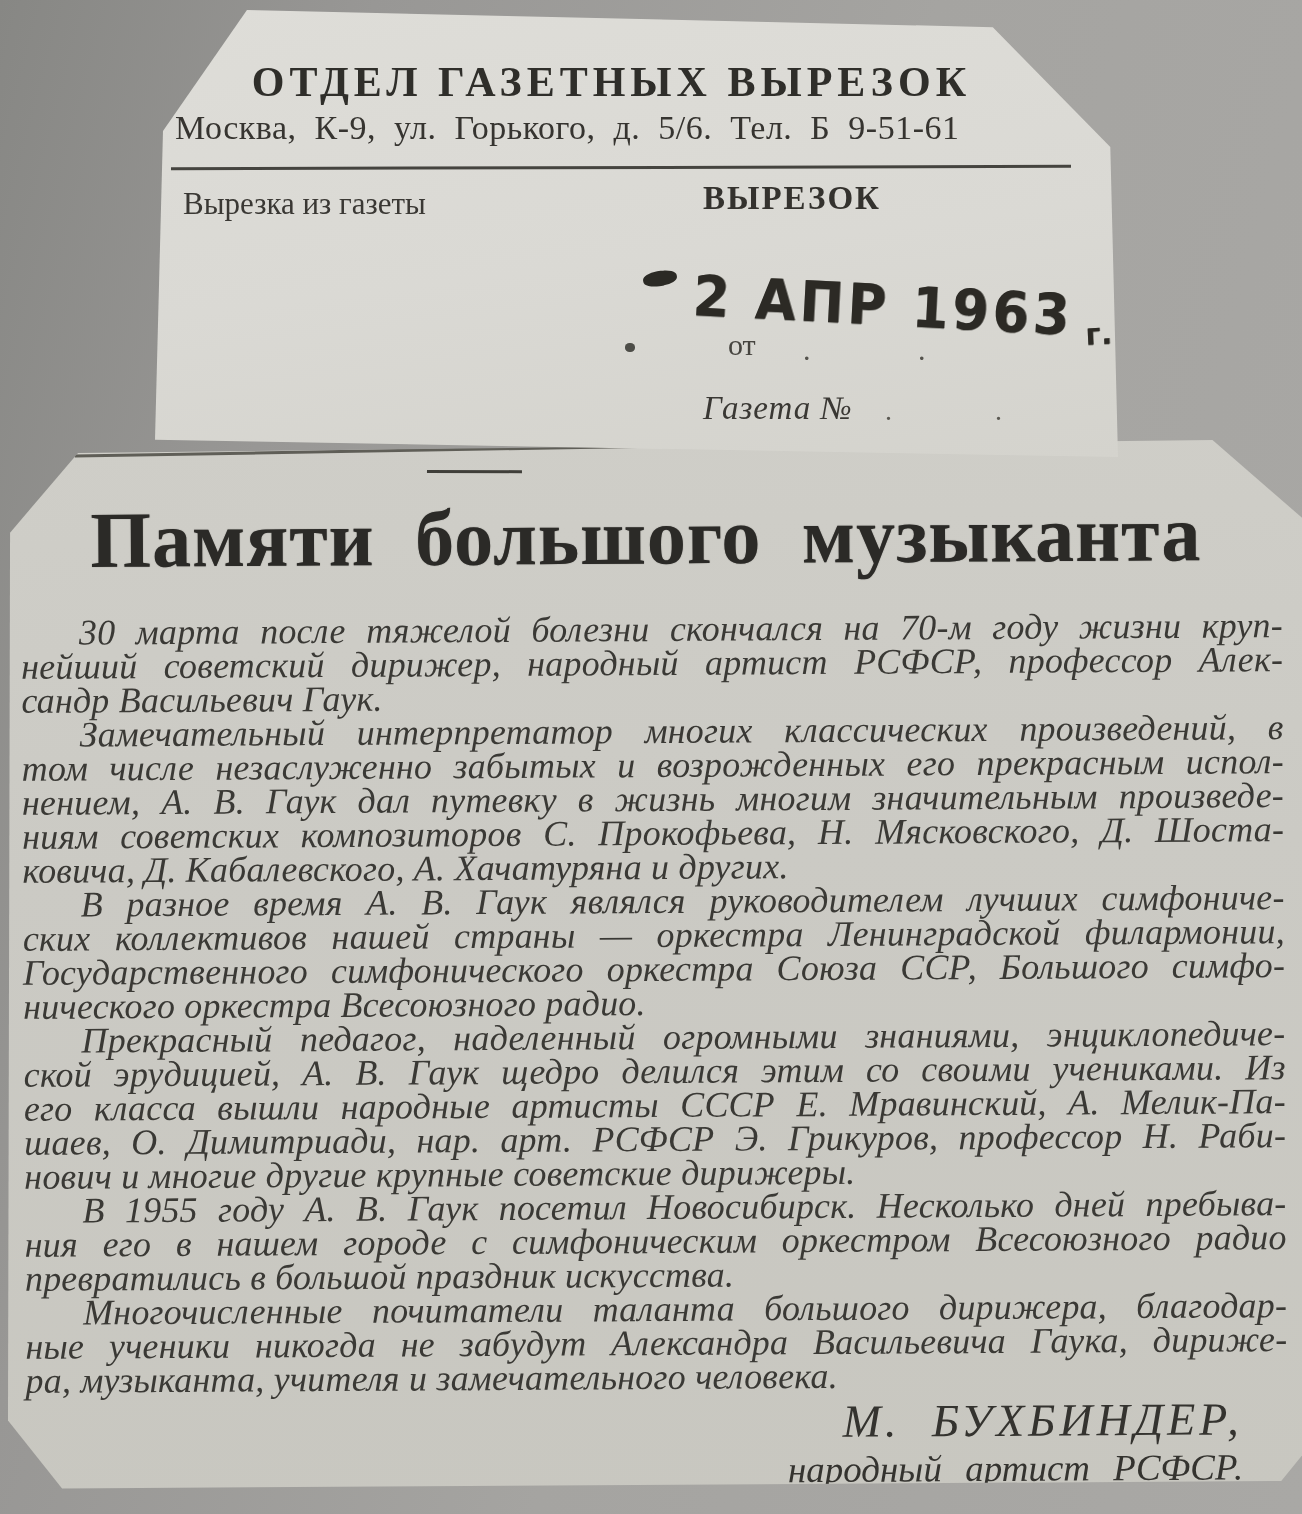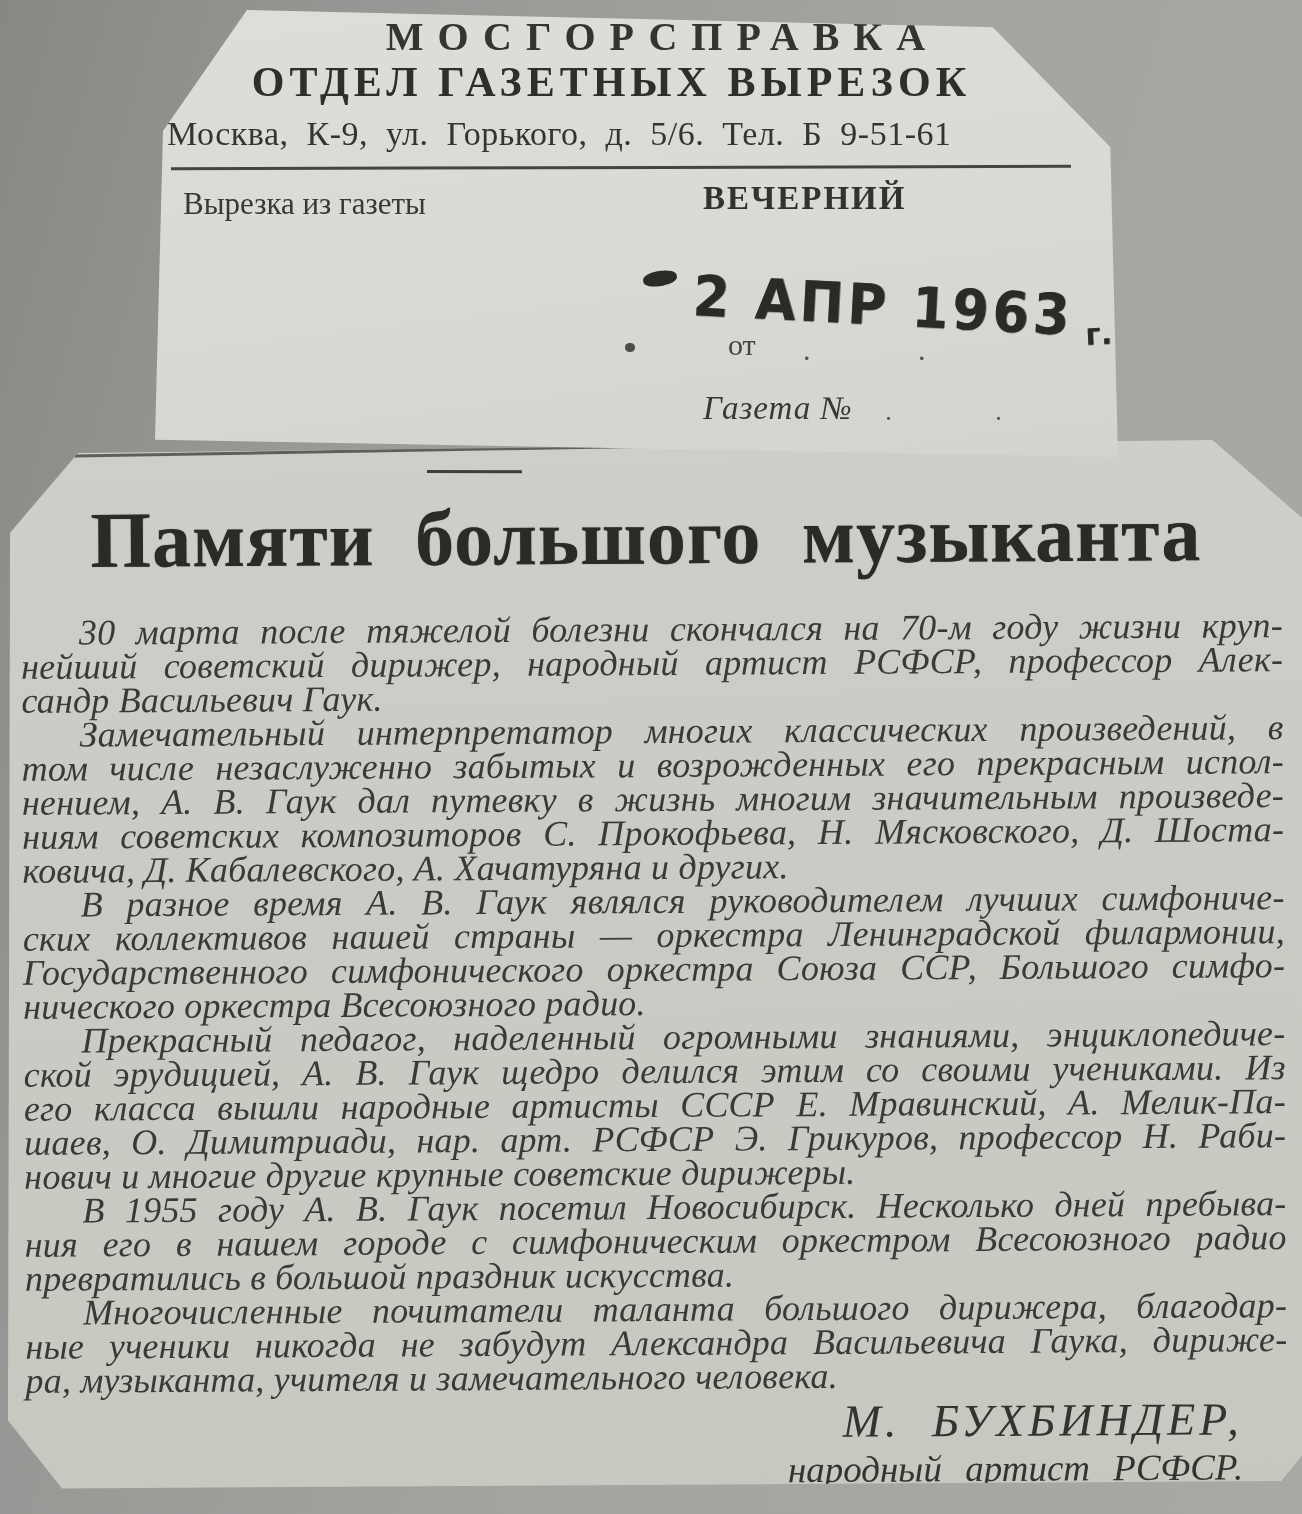--- a/index.html
+++ b/index.html
@@ -44,22 +44,22 @@
     position:absolute;left:155px;top:5px;width:963px;height:452px;
     background:linear-gradient(173deg,#deddd8 0%,#dad9d4 55%,#d4d3cd 100%);
     clip-path:polygon(9.55% 1.1%, 87% 4.9%, 99.2% 31.4%, 100% 100%, 0% 96.2%, 0.83% 27.9%);
     filter:drop-shadow(0 4px 3px rgba(38,37,32,.5));
     z-index:2;color:#343230;
   }
   .org-name{position:absolute;top:8px;left:0;width:100%;padding-left:52px;box-sizing:border-box;
     text-align:center;font-weight:bold;font-size:40px;letter-spacing:14px;color:#35342f;}
   .dept-name{position:absolute;top:53px;left:0;width:100%;padding-right:50px;box-sizing:border-box;
     text-align:center;font-weight:bold;font-size:42px;letter-spacing:5px;color:#2f2e2a;}
-  .address{position:absolute;top:104px;left:12px;width:920px;
-    font-size:34px;word-spacing:9px;letter-spacing:.5px;color:#363430;margin-top:6px;}
+  .address{position:absolute;top:104px;left:20px;width:920px;
+    font-size:34px;word-spacing:9px;letter-spacing:.5px;color:#363430;}
   .card-rule{position:absolute;top:161px;left:16px;width:900px;height:3px;background:#45443f;transform:rotate(-.15deg);}
   .from-gazette{position:absolute;top:181px;left:28px;font-size:31px;color:#3a3834;font-family:Liberation Serif, serif;}
   .paper-name{position:absolute;top:175px;left:548px;font-weight:bold;font-size:33px;
     letter-spacing:2px;line-height:37px;color:#34322e;}
   .stamp{
     position:absolute;left:538px;top:258px;white-space:nowrap;
     font-family:"DejaVu Sans","Liberation Sans",sans-serif;font-weight:bold;
     font-size:56px;letter-spacing:4px;color:#2c2a25;
     transform:rotate(3deg) scaleX(.94);transform-origin:0 50%;
     text-shadow:1px 0 0 rgba(44,42,37,.55),0 1px 0 rgba(44,42,37,.35);
@@ -124,28 +124,27 @@
     </div>
 
     <div class="signature">
       <div class="sig-name">М. БУХБИНДЕР,</div>
       <div class="sig-role">народный артист РСФСР.</div>
     </div>
   </div>
 </div>
 
 <div class="card">
-  <div class="org-name">МОСГОРСПРАВКА</div>
   <div class="dept-name">ОТДЕЛ ГАЗЕТНЫХ ВЫРЕЗОК</div>
   <div class="address">Москва, К-9, ул. Горького, д. 5/6. Тел. Б 9-51-61</div>
   <div class="card-rule"></div>
 
   <div class="from-gazette">Вырезка из газеты</div>
   <div class="paper-name">
-    <div>ВЕЧЕРНИЙ</div>
+    <div>ВЫРЕЗОК</div>
   </div>
 
   <div class="ink-mark m1"></div>
   <div class="ink-mark m2"></div>
   <div class="ink-mark m3"></div>
 
   <div class="stamp"><span>2 АПР 1963</span><span class="stamp-suffix">г.</span></div>
   <div class="from-label">от</div>
   <div class="from-dots">. .</div>
 

